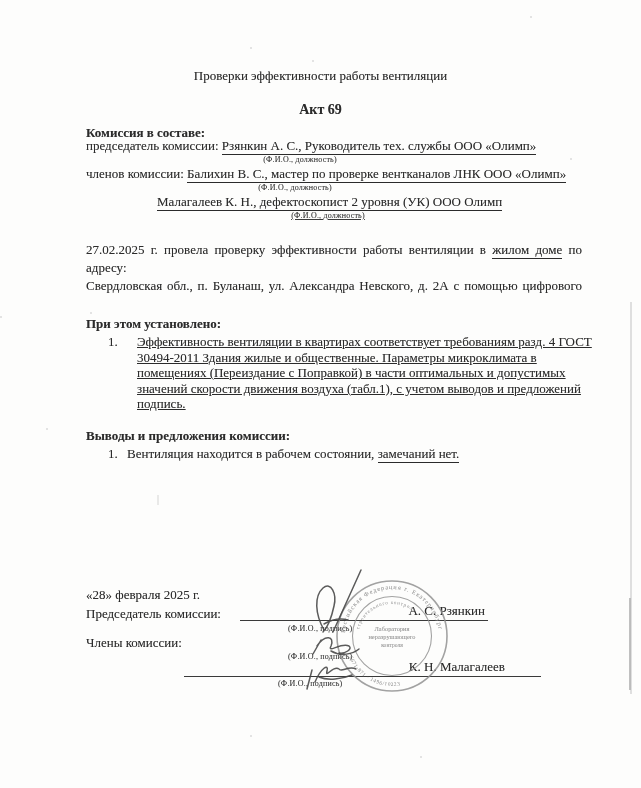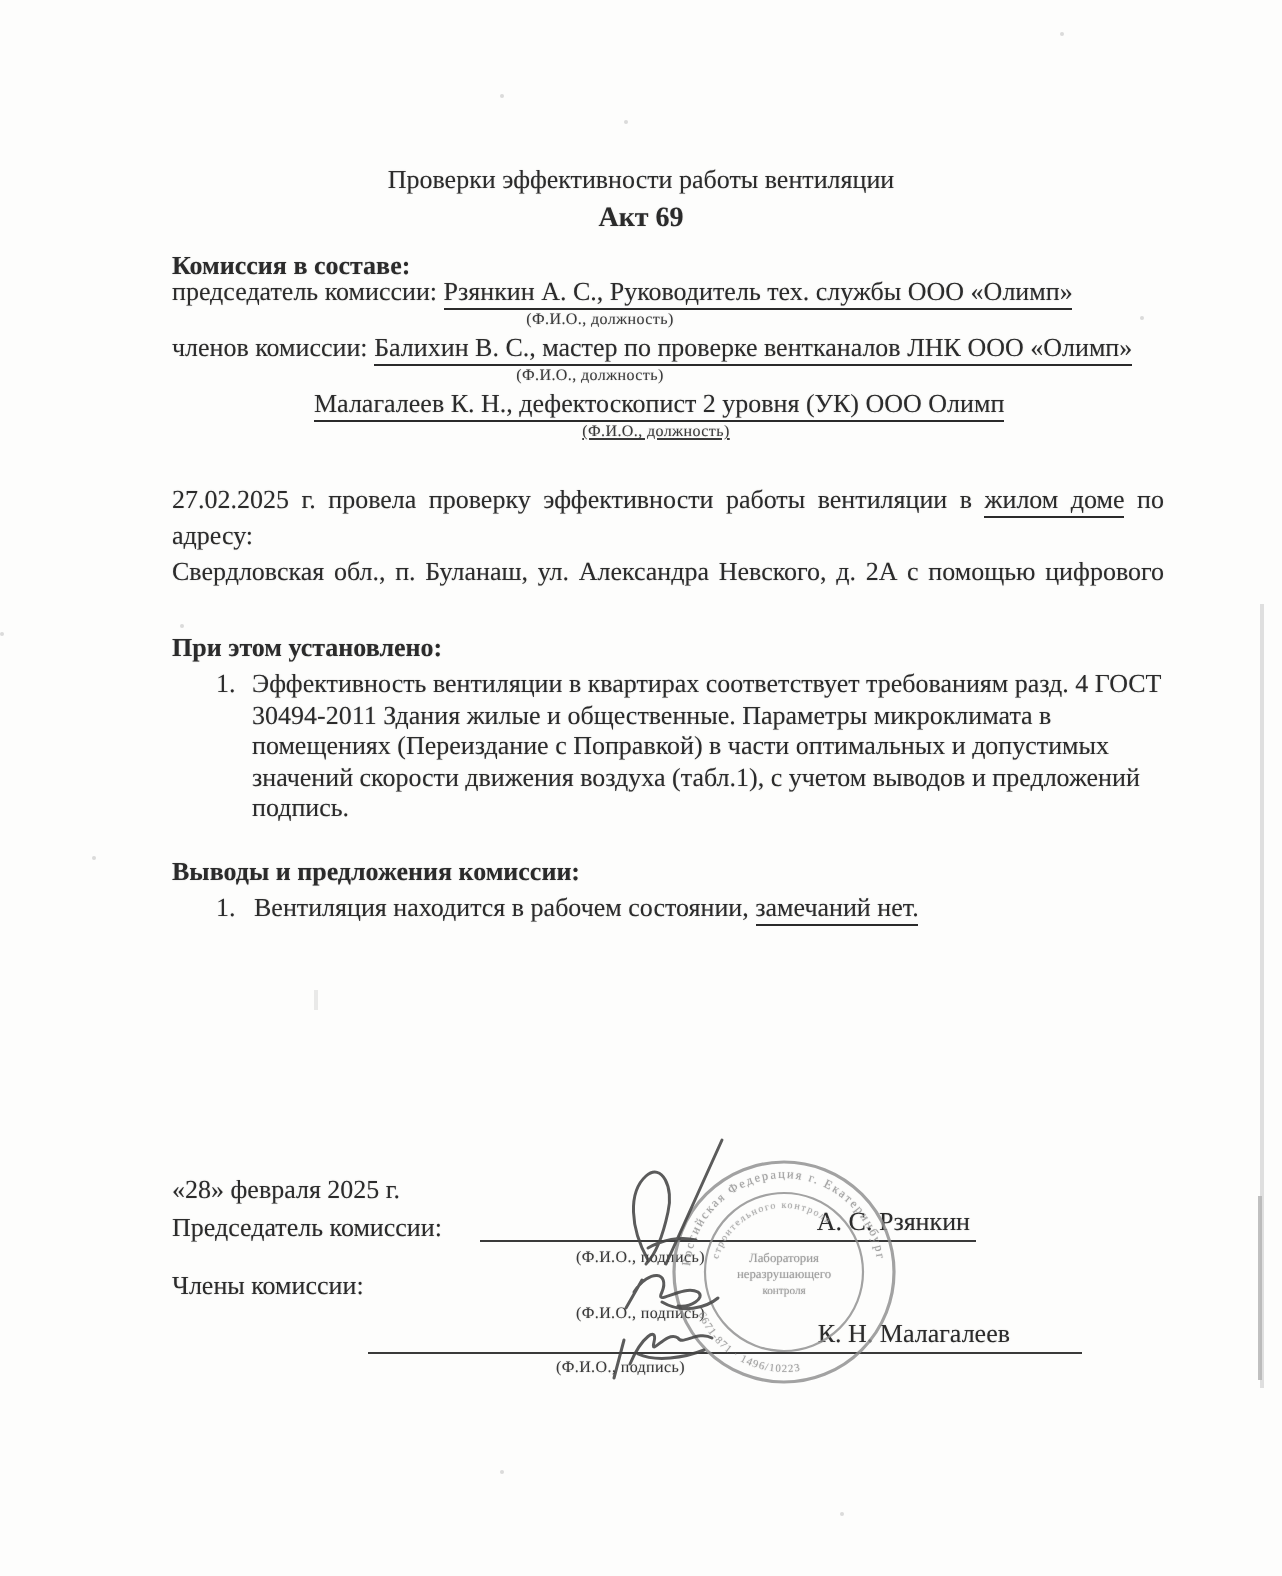--- a/index.html
+++ b/index.html
@@ -15,36 +15,36 @@
     text-shadow:0 0 .6px rgba(70,70,70,.38);
   }
   .abs{position:absolute;white-space:nowrap;}
   .center{text-align:center;white-space:nowrap;}
   .bold{font-weight:bold;}
   .u{border-bottom:1px solid #2b2b2b;padding-bottom:1px;}
   .cap{font-size:8px;letter-spacing:.2px;color:#3a3a3a;}
   .cap-u{text-decoration:underline;}
   .para{position:absolute;left:86px;top:241px;width:496px;line-height:18px;}
   .jline{text-align:justify;text-align-last:justify;}
-  .list-lines{position:absolute;left:126px;top:334px;line-height:15.6px;}
+  .list-lines{position:absolute;left:137px;top:334px;line-height:15.6px;text-decoration:underline;}
   .list-lines div{white-space:nowrap;}
   .sigline{position:absolute;height:17px;border-bottom:1.2px solid #3a3a3a;}
   .signame{position:absolute;bottom:1px;white-space:nowrap;}
   .artifact{position:absolute;background:#cfcfcf;opacity:.65;}
   .speck{position:absolute;width:2px;height:2px;background:#9a9a9a;opacity:.35;border-radius:50%;}
   .stamp-svg{position:absolute;left:332px;top:576px;opacity:.82;filter:blur(.3px);}
   .sig-svg{position:absolute;left:290px;top:550px;}
 </style>
 </head>
 <body>
 
 <div class="page">
 
   <div class="abs bold center" style="left:0;top:58px;width:641px;font-size:14px;margin-top:44px;">Акт 69</div>
-  <div class="abs center" style="left:0;top:82px;width:641px;">Проверки эффективности работы вентиляции</div>
+  <div class="abs center" style="left:0;top:68px;width:641px;">Проверки эффективности работы вентиляции</div>
 
   <div class="abs bold" style="left:86px;top:125px;">Комиссия в составе:</div>
 
   <div class="abs" style="left:86px;top:138px;">
     <span>председатель комиссии:</span>
     <span class="u">Рзянкин А. С., Руководитель тех. службы ООО «Олимп»</span>
   </div>
   <div class="abs cap center" style="left:240px;top:155px;width:120px;">(Ф.И.О., должность)</div>
 
   <div class="abs" style="left:86px;top:166px;">

